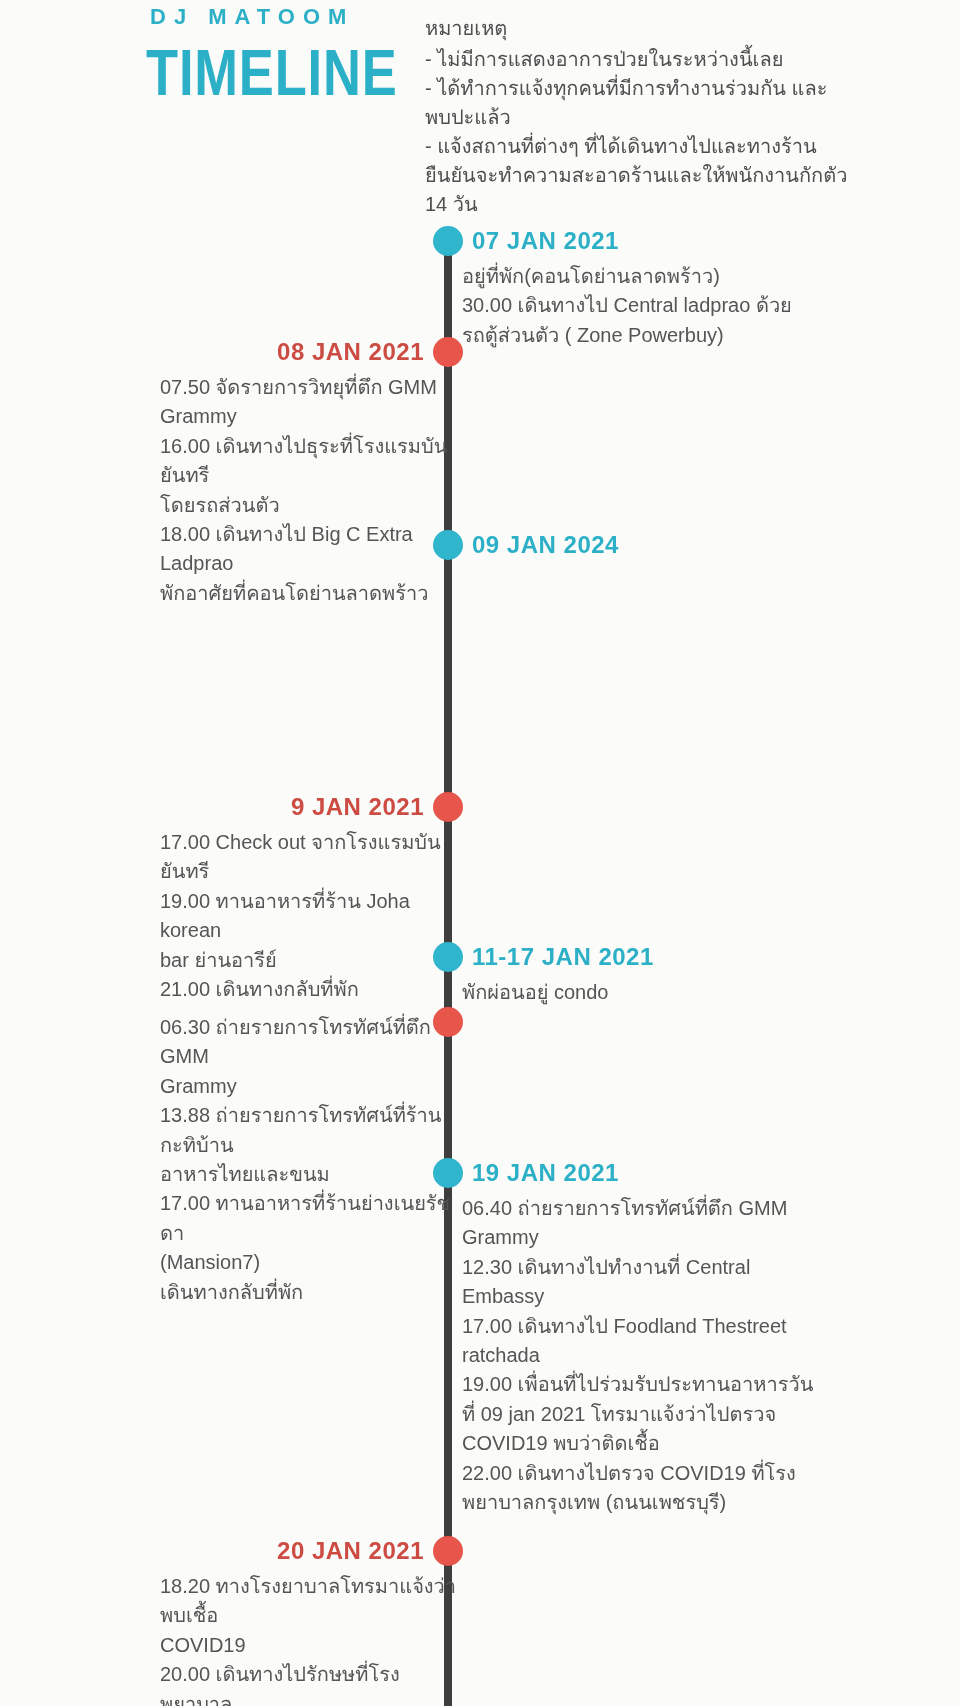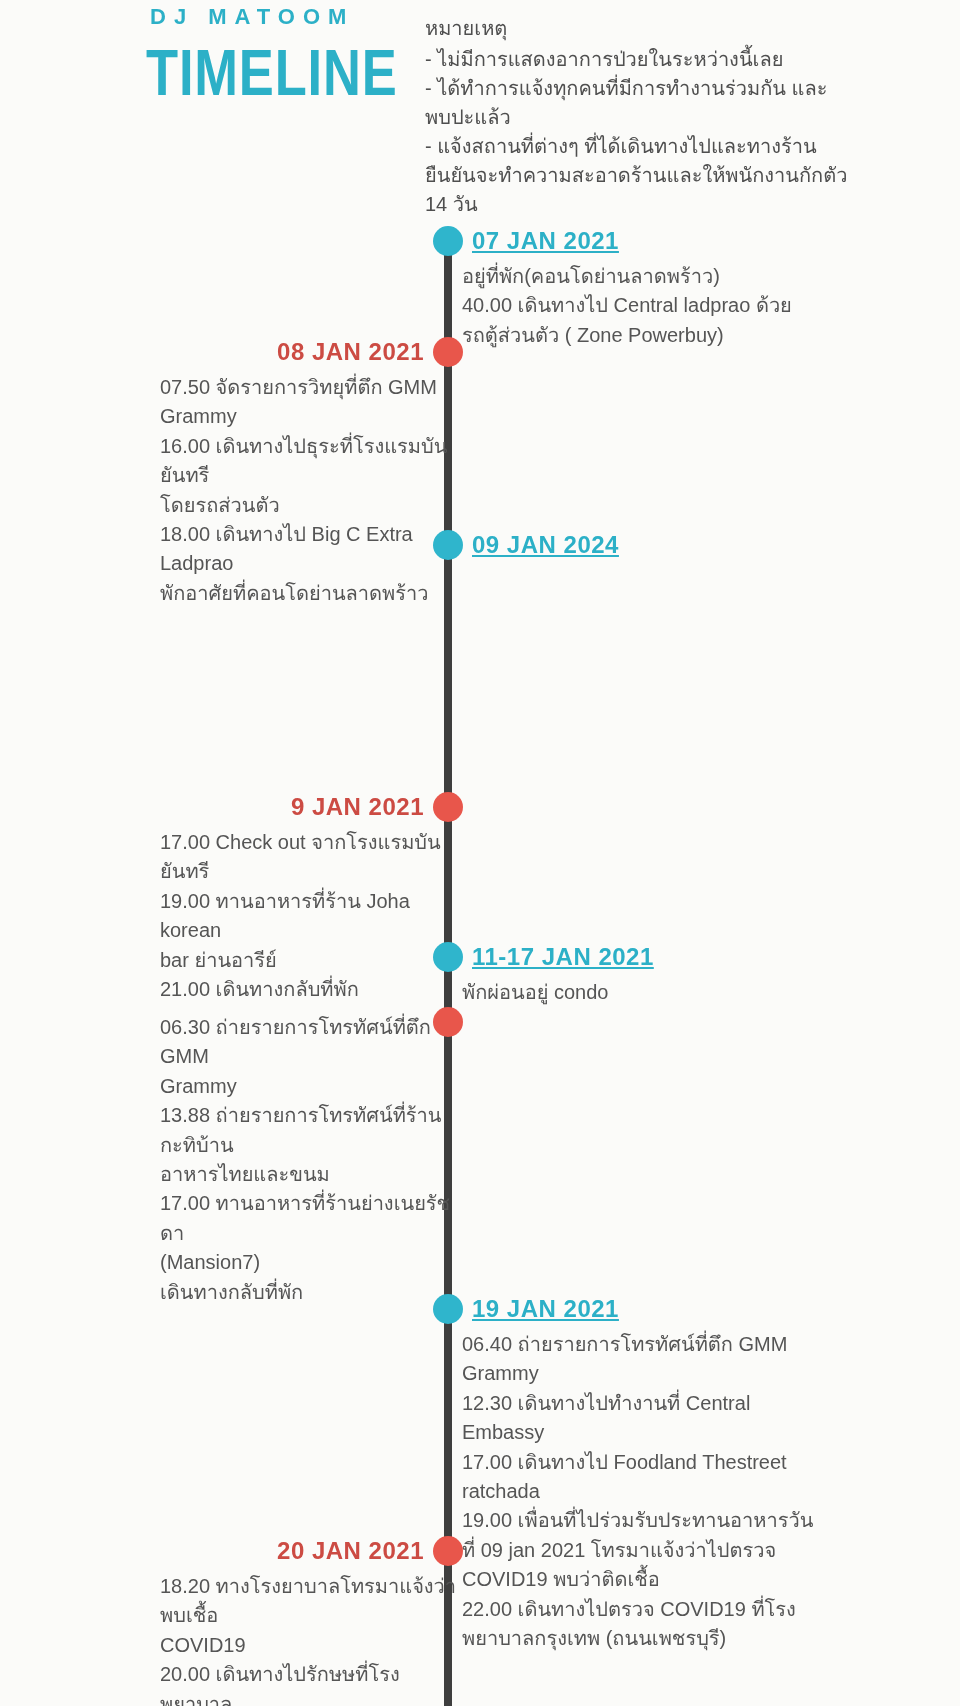--- a/index.html
+++ b/index.html
@@ -55,21 +55,21 @@
   .date.teal-text{color:#2cb0c7;}
   .date.red-text{color:#cc4b43;}
   .body{
     margin-top:6px;
     color:#555555;font-size:20px;line-height:1.47;
     white-space:pre-line;
   }
   
   .entry.right{left:430px;width:500px;}
   .entry.right .dot{left:3px;}
-  .entry.right .date{margin-left:42px;text-decoration:underline;}
+  .entry.right .date{margin-left:42px;}
   .entry.right .body{margin-left:32px;width:460px;}
   
   .entry.left{left:0;width:470px;}
   .entry.left .dot{left:433px;}
   .entry.left .date{width:424px;text-align:right;}
   .entry.left .body{margin-left:160px;width:300px;}
 </style>
 </head>
 <body>
 
@@ -87,21 +87,21 @@
 ยืนยันจะทำความสะอาดร้านและให้พนักงานกักตัว
 14 วัน</div>
   </div>
 
   <div class="spine"></div>
 
   <div class="entry right" style="top:226px">
     <span class="dot teal"></span>
     <div class="date teal-text">07 JAN 2021</div>
     <div class="body">อยู่ที่พัก(คอนโดย่านลาดพร้าว)
-40.00 เดินทางไป Central ladprao ด้วย
+30.00 เดินทางไป Central ladprao ด้วย
 รถตู้ส่วนตัว ( Zone Powerbuy)</div>
   </div>
 
   <div class="entry left" style="top:337px">
     <span class="dot red"></span>
     <div class="date red-text">08 JAN 2021</div>
     <div class="body">07.50 จัดรายการวิทยุที่ตึก GMM
 Grammy
 16.00 เดินทางไปธุระที่โรงแรมบันยันทรี
 โดยรถส่วนตัว
@@ -134,21 +134,21 @@
     <span class="dot red"></span>
     <div class="body">06.30 ถ่ายรายการโทรทัศน์ที่ตึก GMM
 Grammy
 13.88 ถ่ายรายการโทรทัศน์ที่ร้านกะทิบ้าน
 อาหารไทยและขนม
 17.00 ทานอาหารที่ร้านย่างเนยรัชดา
 (Mansion7)
 เดินทางกลับที่พัก</div>
   </div>
 
-  <div class="entry right" style="top:1294px">
+  <div class="entry right" style="top:1158px">
     <span class="dot teal"></span>
     <div class="date teal-text">19 JAN 2021</div>
     <div class="body">06.40 ถ่ายรายการโทรทัศน์ที่ตึก GMM
 Grammy
 12.30 เดินทางไปทำงานที่ Central
 Embassy
 17.00 เดินทางไป Foodland Thestreet
 ratchada
 19.00 เพื่อนที่ไปร่วมรับประทานอาหารวัน
 ที่ 09 jan 2021 โทรมาแจ้งว่าไปตรวจ

